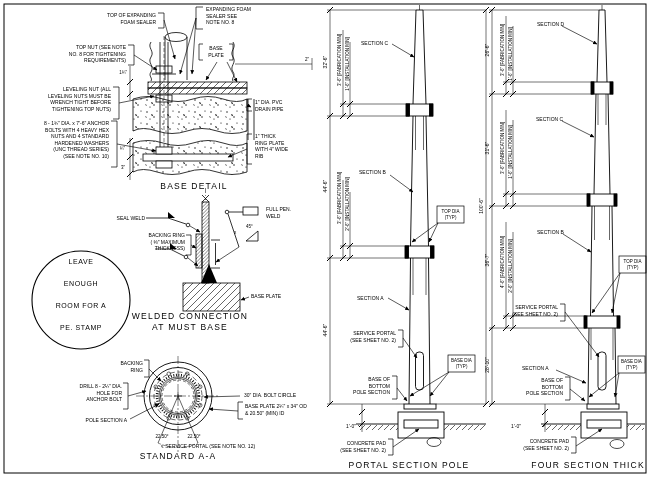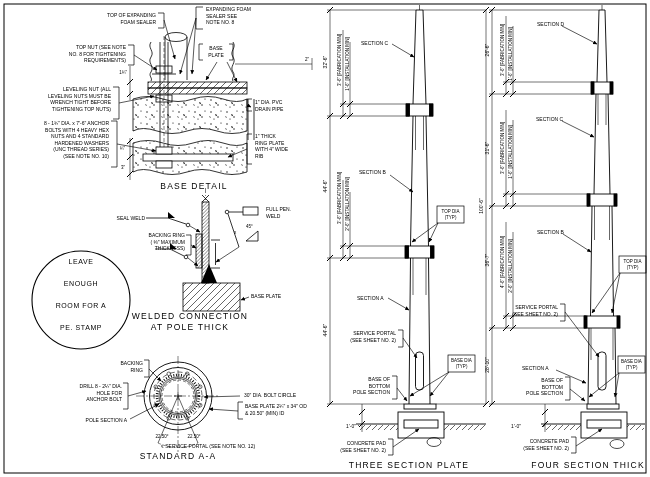--- a/index.html
+++ b/index.html
@@ -303,21 +303,21 @@
   <div class="t tr" style="right:465px;top:232px">BACKING RING
 ( ⅜" MAXIMUM
 THICKNESS)</div>
   <div class="t" style="left:266px;top:206px">FULL PEN.
 WELD</div>
   <div class="t t6" style="left:246px;top:224px">45°</div>
   <div class="t t6" style="left:234px;top:230px">x</div>
   <div class="t" style="left:251px;top:293px">BASE PLATE</div>
   <div class="ctr" style="left:190px;top:322px">
       <span class="title">WELDED CONNECTION
-AT POLE THICK</span>
+AT MUST BASE</span>
     </div>
 
   <div class="t tr" style="right:507px;top:360px">BACKING
 RING</div>
   <div class="t tr" style="right:528px;top:383px">DRILL 8 - 2¼" DIA.
 HOLE FOR
 ANCHOR BOLT</div>
   <div class="t tr" style="right:523px;top:417px">POLE SECTION A</div>
   <div class="t" style="left:244px;top:392px">30" DIA. BOLT CIRCLE</div>
   <div class="t" style="left:245px;top:403px">BASE PLATE 2¼" x 34" OD
@@ -342,21 +342,21 @@
 (TYP)</div>
   <div class="t tr" style="right:254px;top:330px">SERVICE PORTAL
 (SEE SHEET NO. 2)</div>
   <div class="t tr" style="right:260px;top:376px">BASE OF
 BOTTOM
 POLE SECTION</div>
   <div class="t tr" style="right:294px;top:423px">1'-0"</div>
   <div class="t tr" style="right:264px;top:440px">CONCRETE PAD
 (SEE SHEET NO. 2)</div>
   <div class="ctr" style="left:409px;top:466px">
-      <span class="title">THREE SECTION PLATE</span>
+      <span class="title">PORTAL SECTION POLE</span>
     </div>
   <div class="rot" style="left:325px;top:62px">
       <span class="d5">32'-6"</span>
     </div>
   <div class="rot" style="left:325px;top:186px">
       <span class="d5">44'-6"</span>
     </div>
   <div class="rot" style="left:325px;top:330px">
       <span class="d5">44'-6"</span>
     </div>

